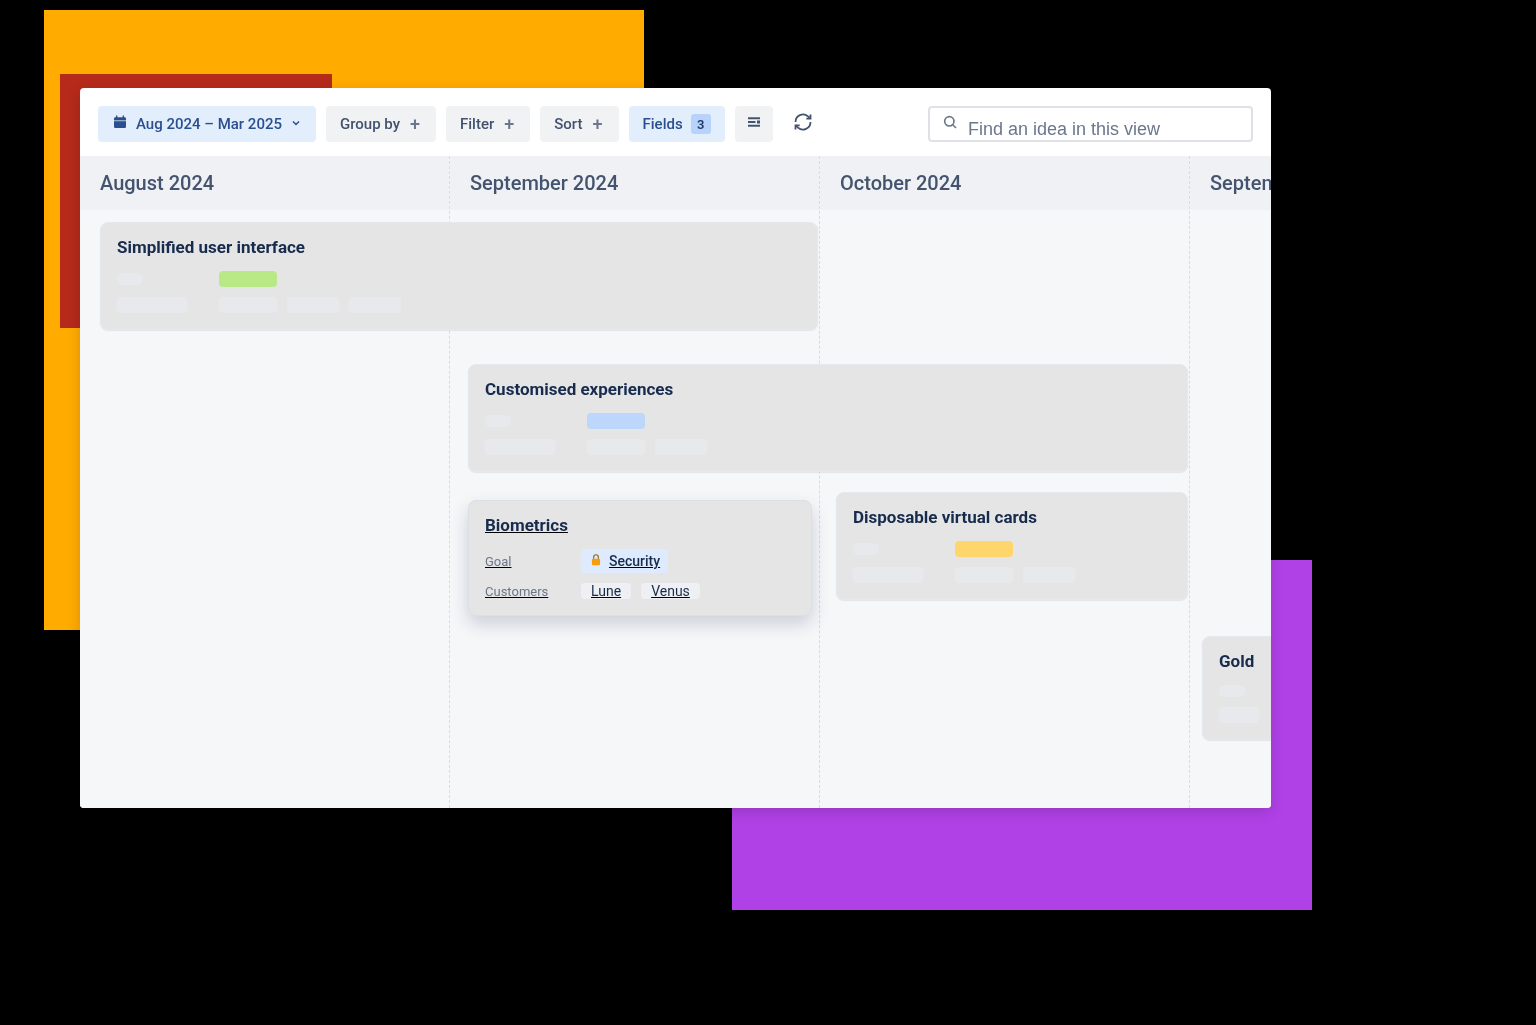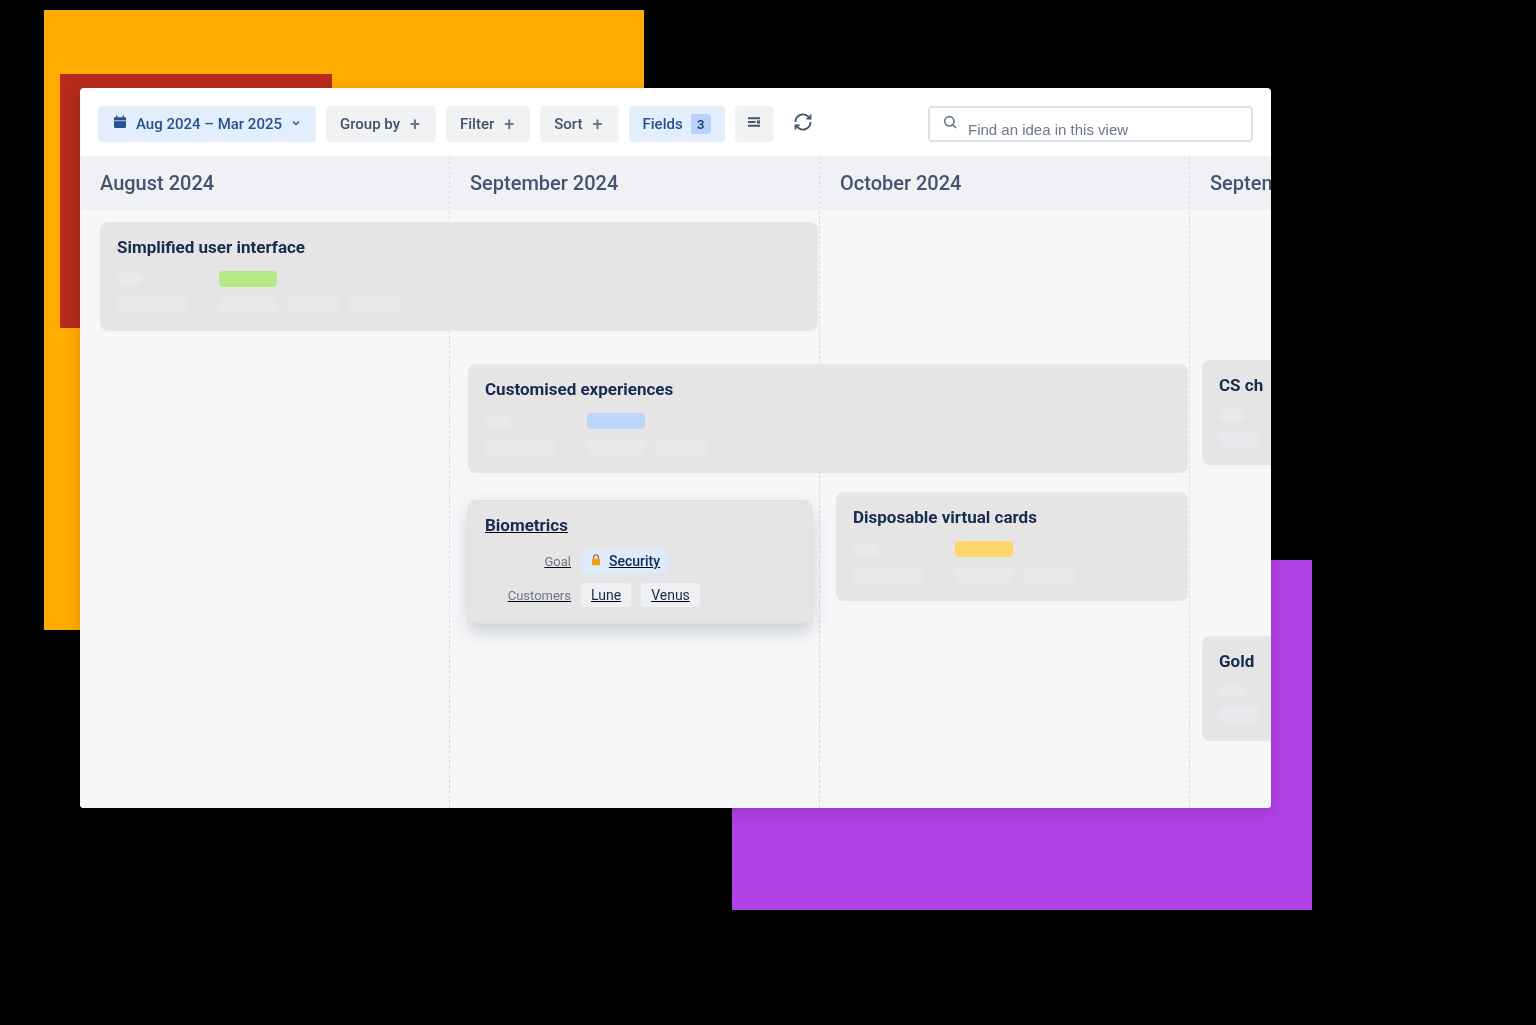--- a/index.html
+++ b/index.html
@@ -87,21 +87,21 @@
     display:flex; align-items:center;
     gap:10px;
     width: 325px; height: 36px;
     border: 2px solid #dfe1e6;
     border-radius: 4px;
     padding: 0 12px;
     color:#6b778c;
   }
   .search input {
     border:none; outline:none;
-    font-size: 15px;
+    font-size: 18px;
     color:#172b4d;
     flex:1;
     background: transparent;
     margin-top: 10px;
   }
   .search input::placeholder { color:#6b778c; }
 
   
   .svg-icon { display:inline-block; }
 
@@ -173,28 +173,28 @@
   .tag {
     display:inline-flex; align-items:center; gap:6px;
     height:24px; padding:0 8px;
     border-radius:4px;
     background:#deebff;
     color:#172b4d;
     font-size:14px; font-weight:500;
   }
   .chip {
     display:inline-flex; align-items:center;
-    height:24px; padding:0 10px;
+    height:16px; padding:0 10px;
     border-radius:4px;
     background:#eef0f3;
     color:#172b4d;
     font-size:14px;
   }
 
-  .card .body { display:flex; flex-direction:column; gap:10px;text-align:right; }
+  .card .body { display:flex; flex-direction:column; gap:10px; }
 </style>
 </head>
 <body>
 
 <div class="bg-orange"></div>
 <div class="bg-darkred"></div>
 <div class="bg-purple"></div>
 
 <div class="app">
 
@@ -351,39 +351,28 @@
           </div>
           <div class="row">
             <span class="ph pill" style="width:70px;"></span>
             <span class="ph pill" style="width:58px; margin-left:22px"></span>
             <span class="ph pill" style="width:52px;"></span>
           </div>
         </div>
       </div>
 
 
-      <div class="card" style="left:1122px; top:150px; width:90px;">
-        <div class="title">CS ch</div>
+
+      <div class="card" style="left:1122px; top:426px; width:90px;">
+        <div class="title">Gold </div>
         <div class="body">
           <div class="row">
               <span class="ph dot"></span>
             </div>
           <div class="row">
               <span class="ph pill" style="width:40px;"></span>
             </div>
         </div>
       </div>
 
-      <div class="card" style="left:1122px; top:426px; width:90px;">
-        <div class="title">Gold </div>
-        <div class="body">
-          <div class="row">
-              <span class="ph dot"></span>
-            </div>
-          <div class="row">
-              <span class="ph pill" style="width:40px;"></span>
-            </div>
-        </div>
-      </div>
-
     </div>
   </div>
 </div>
 
 </body></html>

